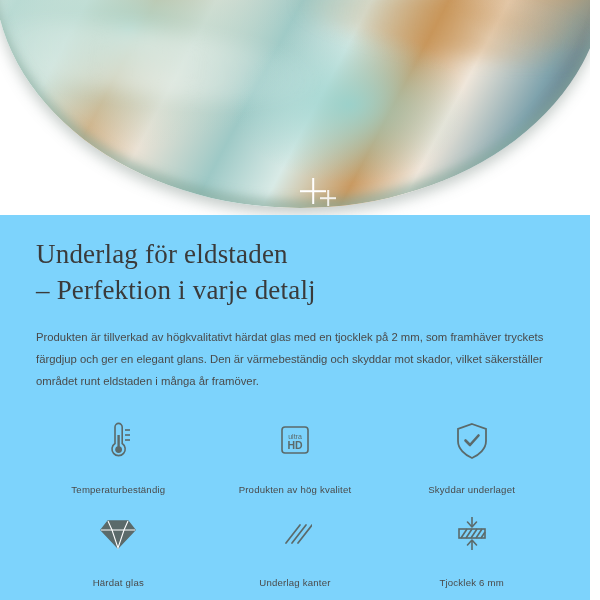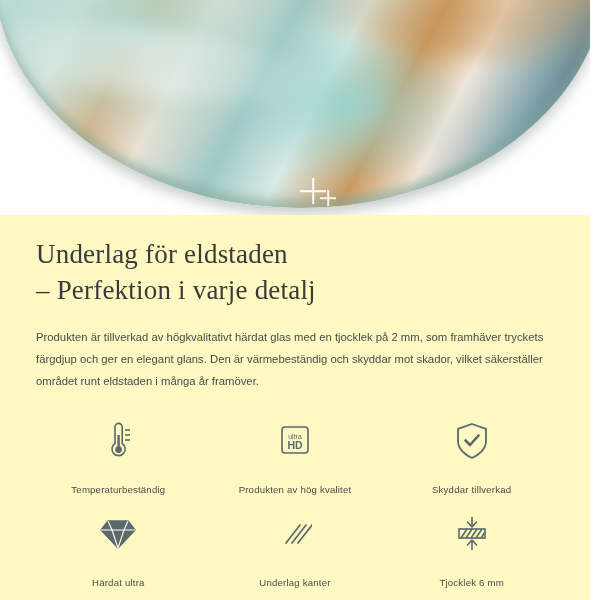--- a/index.html
+++ b/index.html
@@ -11,21 +11,21 @@
     height: 600px;
     background: #ffffff;
     font-family: "Liberation Sans", sans-serif;
     color: #3d3d3d;
     overflow: hidden;
   }
   .page {
     position: relative;
     width: 590px;
     height: 600px;
-    background: #fef9c3;
+    background: #7dd3fc;
     overflow: hidden;
   }
 
   
   .hero {
     position: relative;
     width: 600px;
     height: 215px;
     overflow: hidden;
     background: #ffffff;
@@ -204,32 +204,32 @@
       <div class="feature-label">Produkten av hög kvalitet</div>
     </div>
 
     <div class="feature">
       <div class="feature-icon">
         <svg width="34" height="40" viewBox="0 0 34 40">
           <path d="M17 3 L31 8 V20 C31 28 24 34 17 37 C10 34 3 28 3 20 V8 Z" fill="none" stroke="#5b6a6a" stroke-width="1.8"></path>
           <path d="M10.5 19.5 L15 24 L23.5 14.5" fill="none" stroke="#5b6a6a" stroke-width="2.6" stroke-linecap="round" stroke-linejoin="round"></path>
         </svg>
       </div>
-      <div class="feature-label">Skyddar tillverkad</div>
+      <div class="feature-label">Skyddar underlaget</div>
     </div>
 
     <div class="feature">
       <div class="feature-icon">
         <svg width="38" height="34" viewBox="0 0 38 34">
           <path d="M9 4 H29 L36 13 L19 31 L2 13 Z" fill="#5b6a6a" stroke="#5b6a6a" stroke-width="1.4" stroke-linejoin="round"></path>
           <path d="M9 4 L13 13 L19 31 L25 13 L29 4" fill="none" stroke="#ffffff" stroke-width="1.1"></path>
           <path d="M2 13 H36" fill="none" stroke="#ffffff" stroke-width="1.1"></path>
         </svg>
       </div>
-      <div class="feature-label">Härdat ultra</div>
+      <div class="feature-label">Härdat glas</div>
     </div>
 
     <div class="feature">
       <div class="feature-icon">
         <svg width="34" height="34" viewBox="0 0 34 34" stroke="#5b6a6a" stroke-width="1.7" stroke-linecap="round">
           <line x1="8" y1="26" x2="22" y2="8"></line>
           <line x1="14" y1="26" x2="28" y2="8"></line>
           <line x1="20" y1="26" x2="34" y2="8"></line>
         </svg>
       </div>

